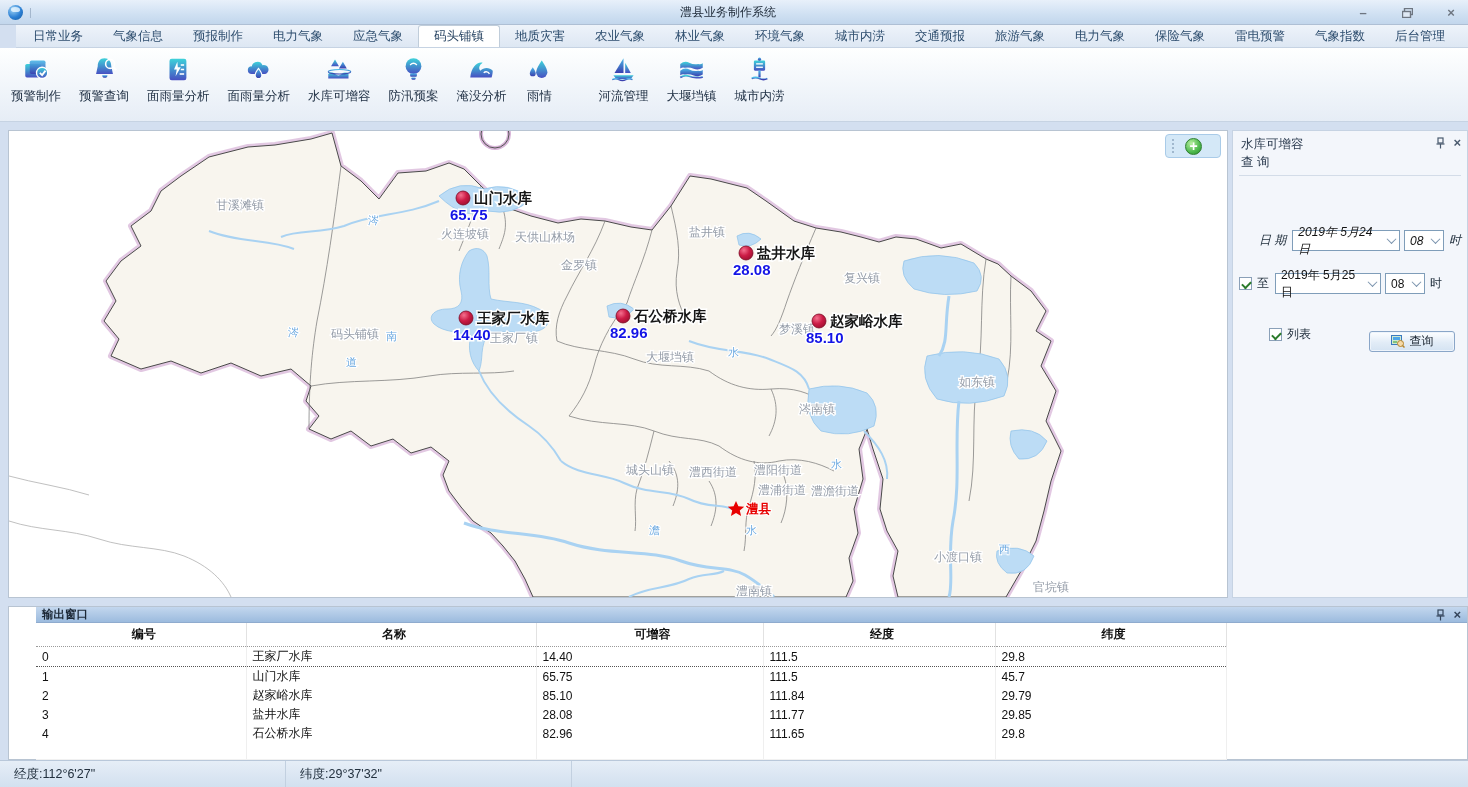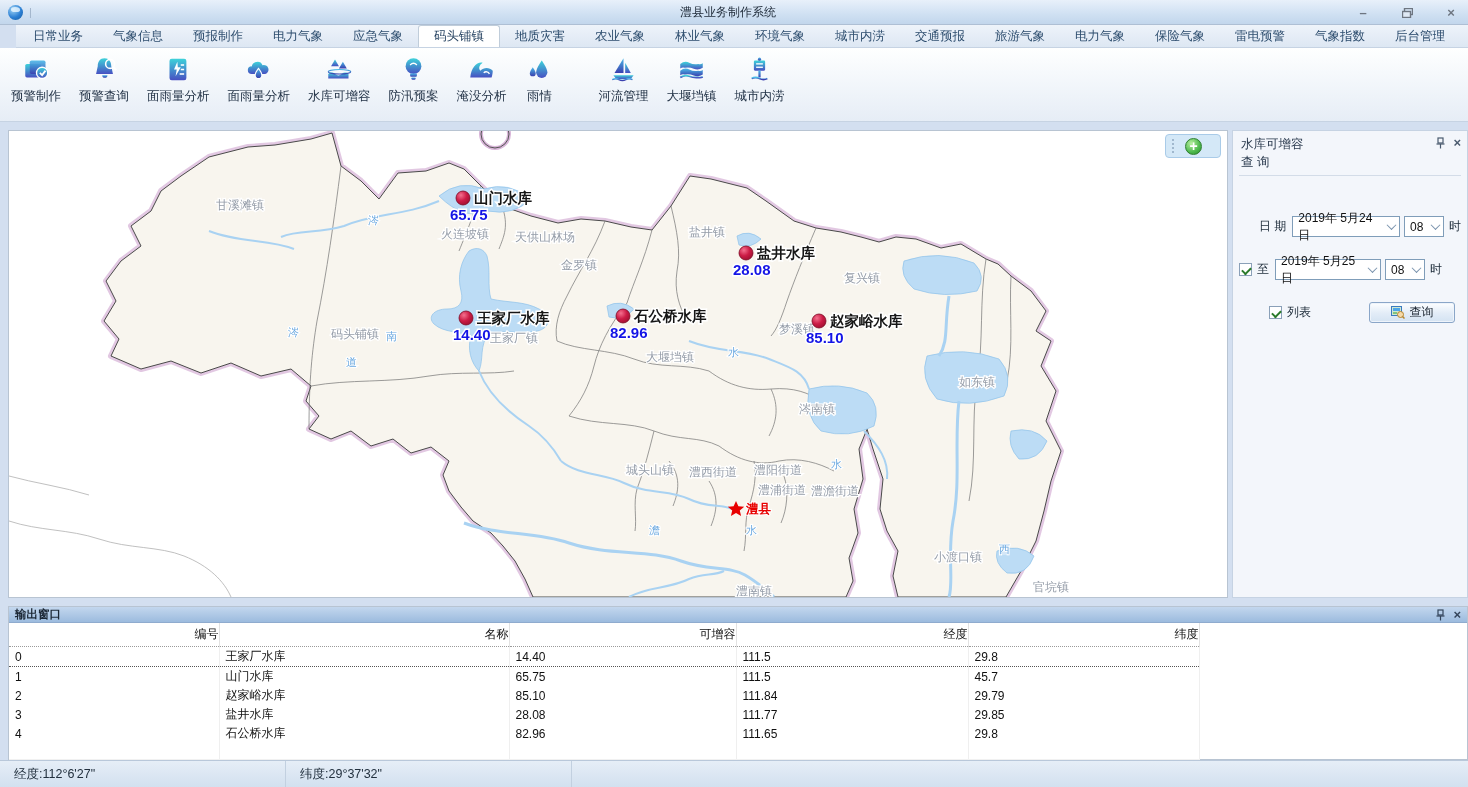--- a/index.html
+++ b/index.html
@@ -67,29 +67,29 @@
     padding-left:5px; color:#111; position:relative; }
   .combo .cval { flex:1; }
   .combo .carr { width:16px; height:100%; display:flex; align-items:center; justify-content:center; }
   .chev { width:7px; height:7px; border-right:1.5px solid #7a93ad; border-bottom:1.5px solid #7a93ad;
     transform:rotate(45deg) translate(-1px,-1px); }
   .cbx { width:13px; height:13px; background:#fff; border:1px solid #8aa0b8; position:relative; margin-right:5px; flex:none; }
   .cbx::after { content:""; position:absolute; left:2px; top:3px; width:7px; height:4px;
     border-left:2px solid #2a7a2a; border-bottom:2px solid #2a7a2a; transform:rotate(-45deg); }
   .qbtn { margin-left:52px; width:86px; height:21px; border:1px solid #8aa6c8; border-radius:3px;
     background:linear-gradient(#fdfeff,#e2ecf7 55%,#d4e3f2); box-shadow:0 0 0 1px #eef4fb inset;
-    display:flex; align-items:center; justify-content:center; gap:5px; color:#16202c; cursor:default; }
-
-  
-  .outwin { position:absolute; left:8px; top:606px; width:1460px; height:154px; background:#fff; border:1px solid #b8c4d2; }
+    display:flex; align-items:center; justify-content:center; gap:5px; color:#16202c; cursor:default;margin-top:15px; }
+
+  
+  .outwin { position:absolute; left:8px; top:606px; width:1460px; height:154px; background:#fff; border:1px solid #b8c4d2;padding-left:27px; }
   .ow-head { height:16px; background:linear-gradient(#c3d7ee,#9cbbde); border-bottom:1px solid #8fabce;
     display:flex; align-items:center; padding:0 6px; color:#1c2836; font-weight:bold; font-size:11.5px; position:relative; }
   .ow-icons { position:absolute; right:6px; top:1px; display:flex; gap:8px; align-items:center; color:#33445a; }
   table.out { border-collapse:collapse; width:1190px; table-layout:fixed; font-size:12px; color:#111; }
-  table.out th { text-align:right; font-weight:normal; padding:3px 0 3px 6px; border-right:1px solid #e2e2e2;
+  table.out th { text-align:center; font-weight:bold; padding:3px 0 3px 6px; border-right:1px solid #e2e2e2;
     border-bottom:1px dotted #9a9a9a; height:20px; }
   table.out td { padding:1px 0 1px 6px; border-right:1px solid #efefef; height:14.5px; white-space:nowrap; overflow:hidden; }
   table.out tr.focused td { border-top:1px dotted #555; border-bottom:1px dotted #555; }
   table.out tr.empty td { border-bottom:1px solid #f1f1f1; }
   .c0{width:210px}.c1{width:290px}.c2{width:227px}.c3{width:232px}.c4{width:231px}
 
   
   .statusbar { position:absolute; left:0; top:760px; width:1468px; height:27px;
     background:linear-gradient(#e6eef7,#d2e0ef); border-top:1px solid #b9c8da;
     display:flex; align-items:center; color:#22303e; font-size:12.5px; }
@@ -418,21 +418,21 @@
               <rect x="2" y="1" width="5" height="5" fill="none" stroke="#4a5a6e" stroke-width="1.2"></rect>
               <line x1="0.5" y1="7" x2="8.5" y2="7" stroke="#4a5a6e" stroke-width="1.2"></line>
               <line x1="4.5" y1="7" x2="4.5" y2="11.5" stroke="#4a5a6e" stroke-width="1.2"></line>
             </svg>
           </span>
         <span class="x-icon">×</span>
       </div>
     </div>
     <div class="rp-rule"></div>
     <div class="rp-body">
-      <div class="prow" style="margin-top:14px;">
+      <div class="prow" style="margin-top:28px;font-style:italic;">
         <span class="plabel" style="margin-left:20px;">日 期</span>
         <div class="combo" style="width:108px;">
           <span class="cval">2019年  5月24日</span>
           <span class="carr">
               <i class="chev"></i>
             </span>
         </div>
         <div class="combo" style="width:40px; margin-left:4px;">
           <span class="cval">08</span>
           <span class="carr">

